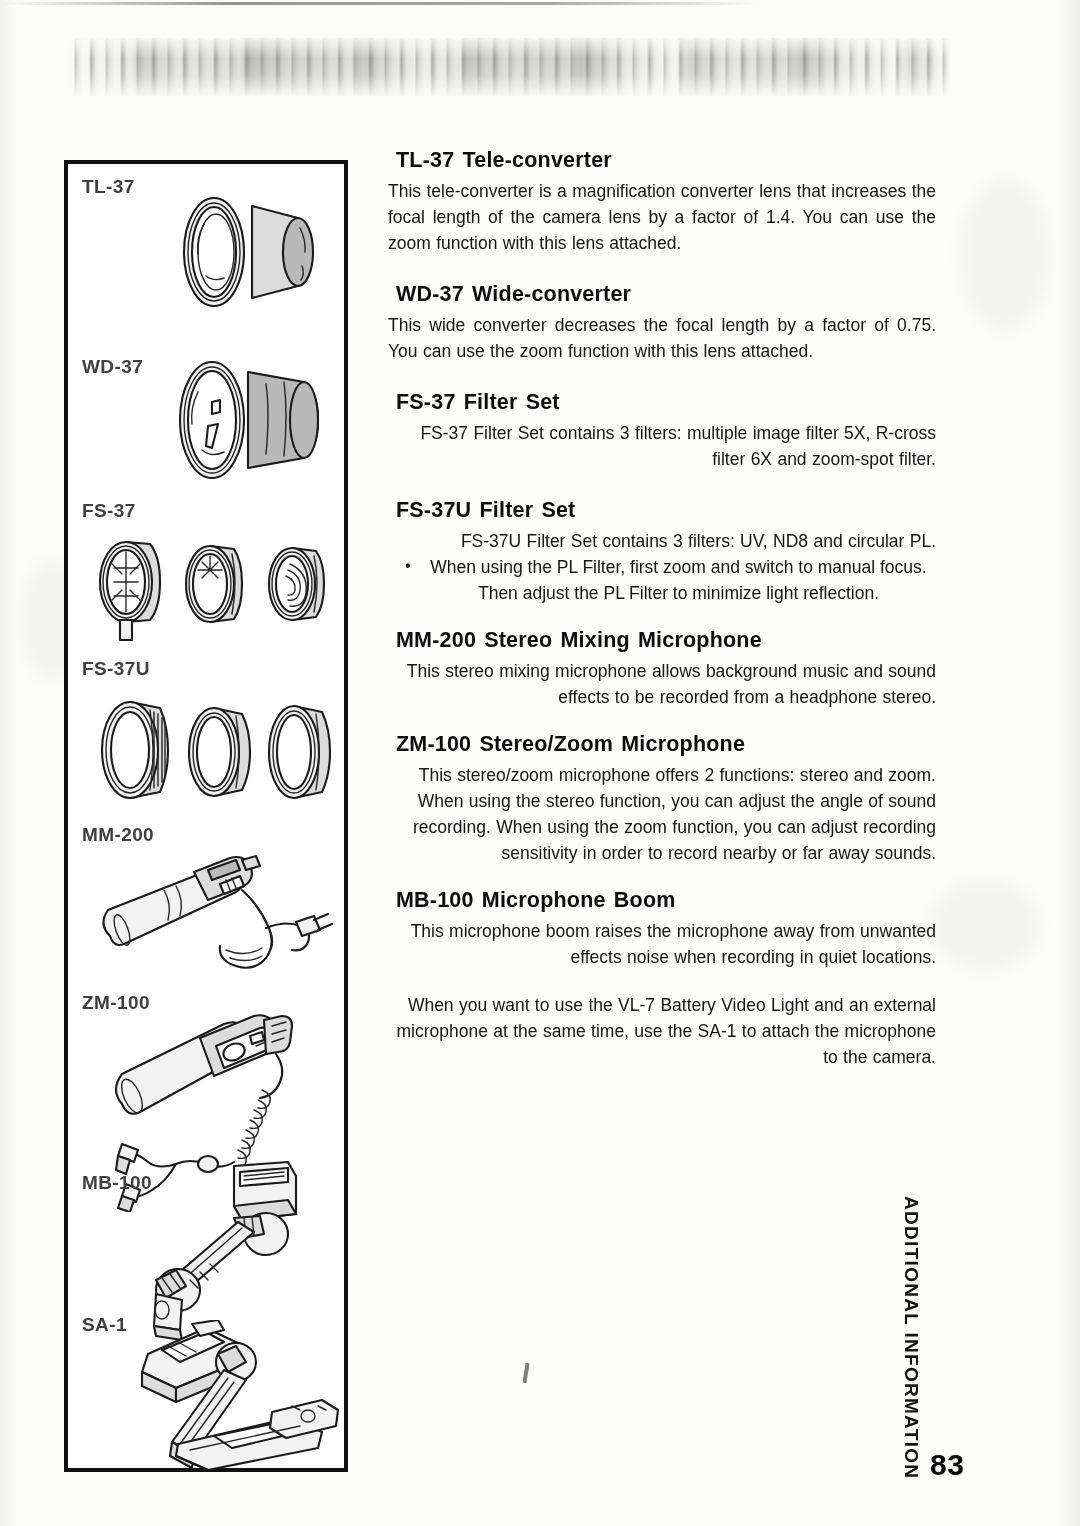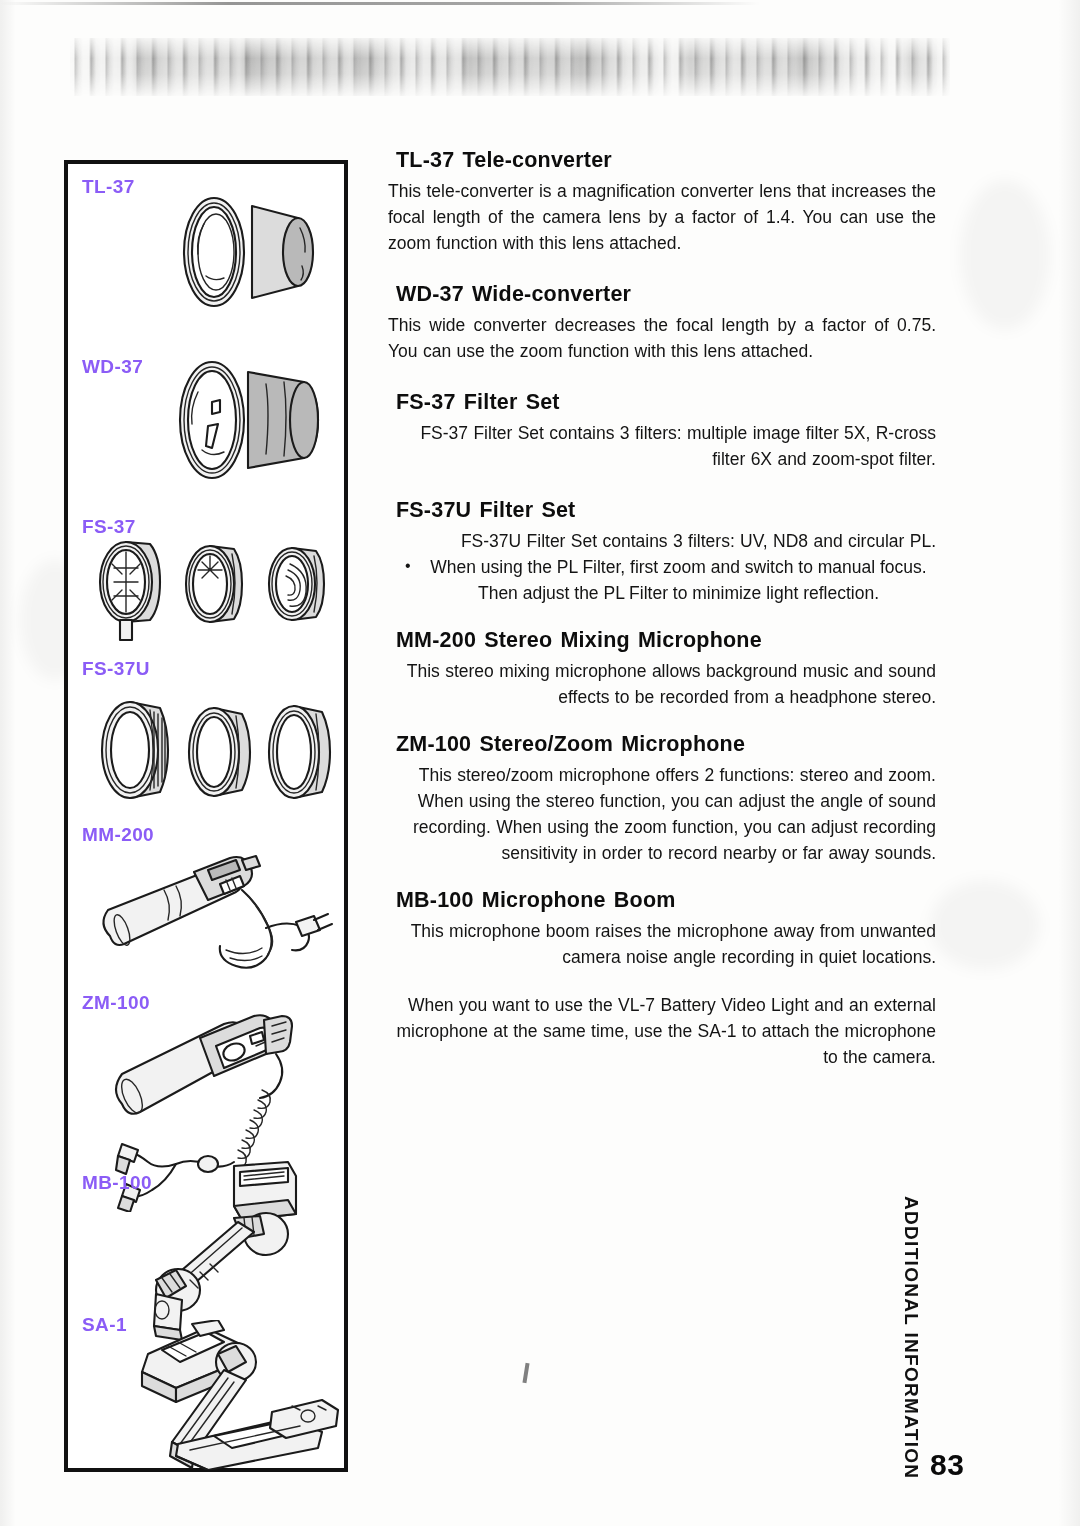--- a/index.html
+++ b/index.html
@@ -81,21 +81,21 @@
     height: 1312px;
     border: 4px solid #111;
     background: #fff;
     box-sizing: border-box;
   }
   .illus-label {
     position: absolute;
     font-weight: bold;
     font-size: 19px;
     letter-spacing: 0.4px;
-    color: #8b5cf6;
+    color: #404040;
     white-space: nowrap;
   }
   .illus-svg { position: absolute; }
 
   
   .content {
     position: absolute;
     left: 388px;
     top: 148px;
     width: 548px;
@@ -210,21 +210,21 @@
       <ellipse class="ink-fill-w" cx="60" cy="70" rx="24" ry="49"></ellipse>
       <ellipse class="ink-thin" cx="60" cy="70" rx="28" ry="53"></ellipse>
       <path class="ink" d="M60 52 L68 50 L68 62 L60 64 Z"></path>
       <path class="ink" d="M56 76 L66 74 L60 98 L54 96 Z"></path>
       <path class="ink-thin" d="M46 42 Q38 58 40 74"></path>
       <path class="ink-thin" d="M50 100 Q60 108 72 102"></path>
       <path class="ink-thin" d="M114 34 Q118 62 114 104"></path>
       <path class="ink-thin" d="M132 32 Q136 64 132 106"></path>
     </svg>
 
-    <div class="illus-label" style="left:14px; top:352px;">FS-37</div>
+    <div class="illus-label" style="left:14px; top:336px;">FS-37</div>
     <svg class="illus-svg" style="left:14px; top:368px;" width="256" height="120" viewBox="0 0 256 120">
 
       <g transform="translate(10,6)">
         <path class="ink-fill-md" d="M34 4 L58 6 Q68 18 68 44 Q68 70 58 82 L34 84 Z"></path>
         <ellipse class="ink-fill-lt" cx="34" cy="44" rx="26" ry="40"></ellipse>
         <ellipse class="ink-fill-w" cx="34" cy="44" rx="19" ry="32"></ellipse>
         <path class="ink-thin" d="M22 30 L46 30 M22 44 L46 44 M22 58 L46 58"></path>
         <path class="ink-thin" d="M34 14 L34 74"></path>
         <path class="ink-thin" d="M20 26 L30 36 M48 26 L38 36 M20 62 L30 52 M48 62 L38 52"></path>
         <path class="ink-fill-lt" d="M28 82 L40 82 L40 102 L28 102 Z"></path>
@@ -412,21 +412,21 @@
     <div class="gap-md"></div>
 
     <div class="section">
       <h2 class="sec-title">ZM-100 Stereo/Zoom Microphone</h2>
       <p class="sec-body nojust">This stereo/zoom microphone offers 2 functions: stereo and zoom. When using the stereo function, you can adjust the angle of sound recording. When using the zoom function, you can adjust recording sensitivity in order to record nearby or far away sounds.</p>
     </div>
     <div class="gap-md"></div>
 
     <div class="section">
       <h2 class="sec-title">MB-100 Microphone Boom</h2>
-      <p class="sec-body nojust">This microphone boom raises the microphone away from unwanted camera noise angle recording in quiet locations.</p>
+      <p class="sec-body nojust">This microphone boom raises the microphone away from unwanted effects noise when recording in quiet locations.</p>
     </div>
     <div class="gap-md"></div>
 
     <div class="section">
       <p class="sec-body nojust">When you want to use the VL-7 Battery Video Light and an external microphone at the same time, use the SA-1 to attach the microphone to the camera.</p>
     </div>
   </div>
 
   <div class="vert-tab">ADDITIONAL INFORMATION</div>
   <div class="page-num">83</div>

